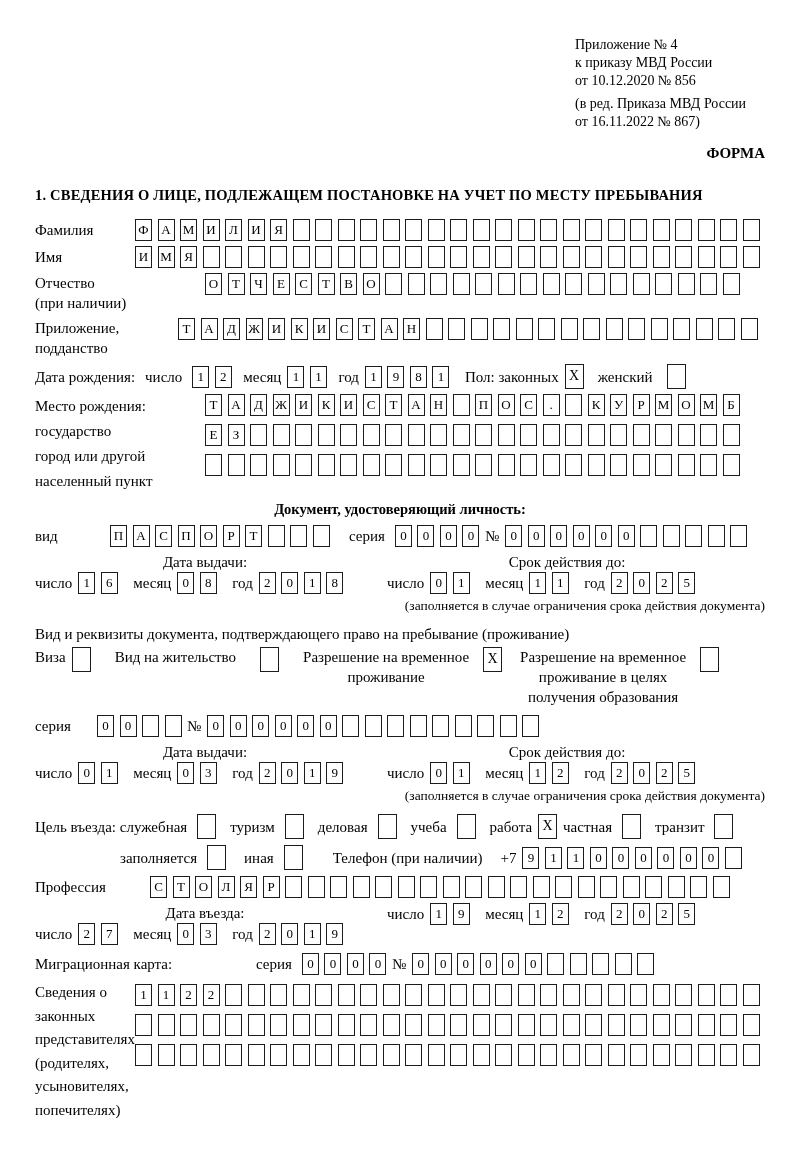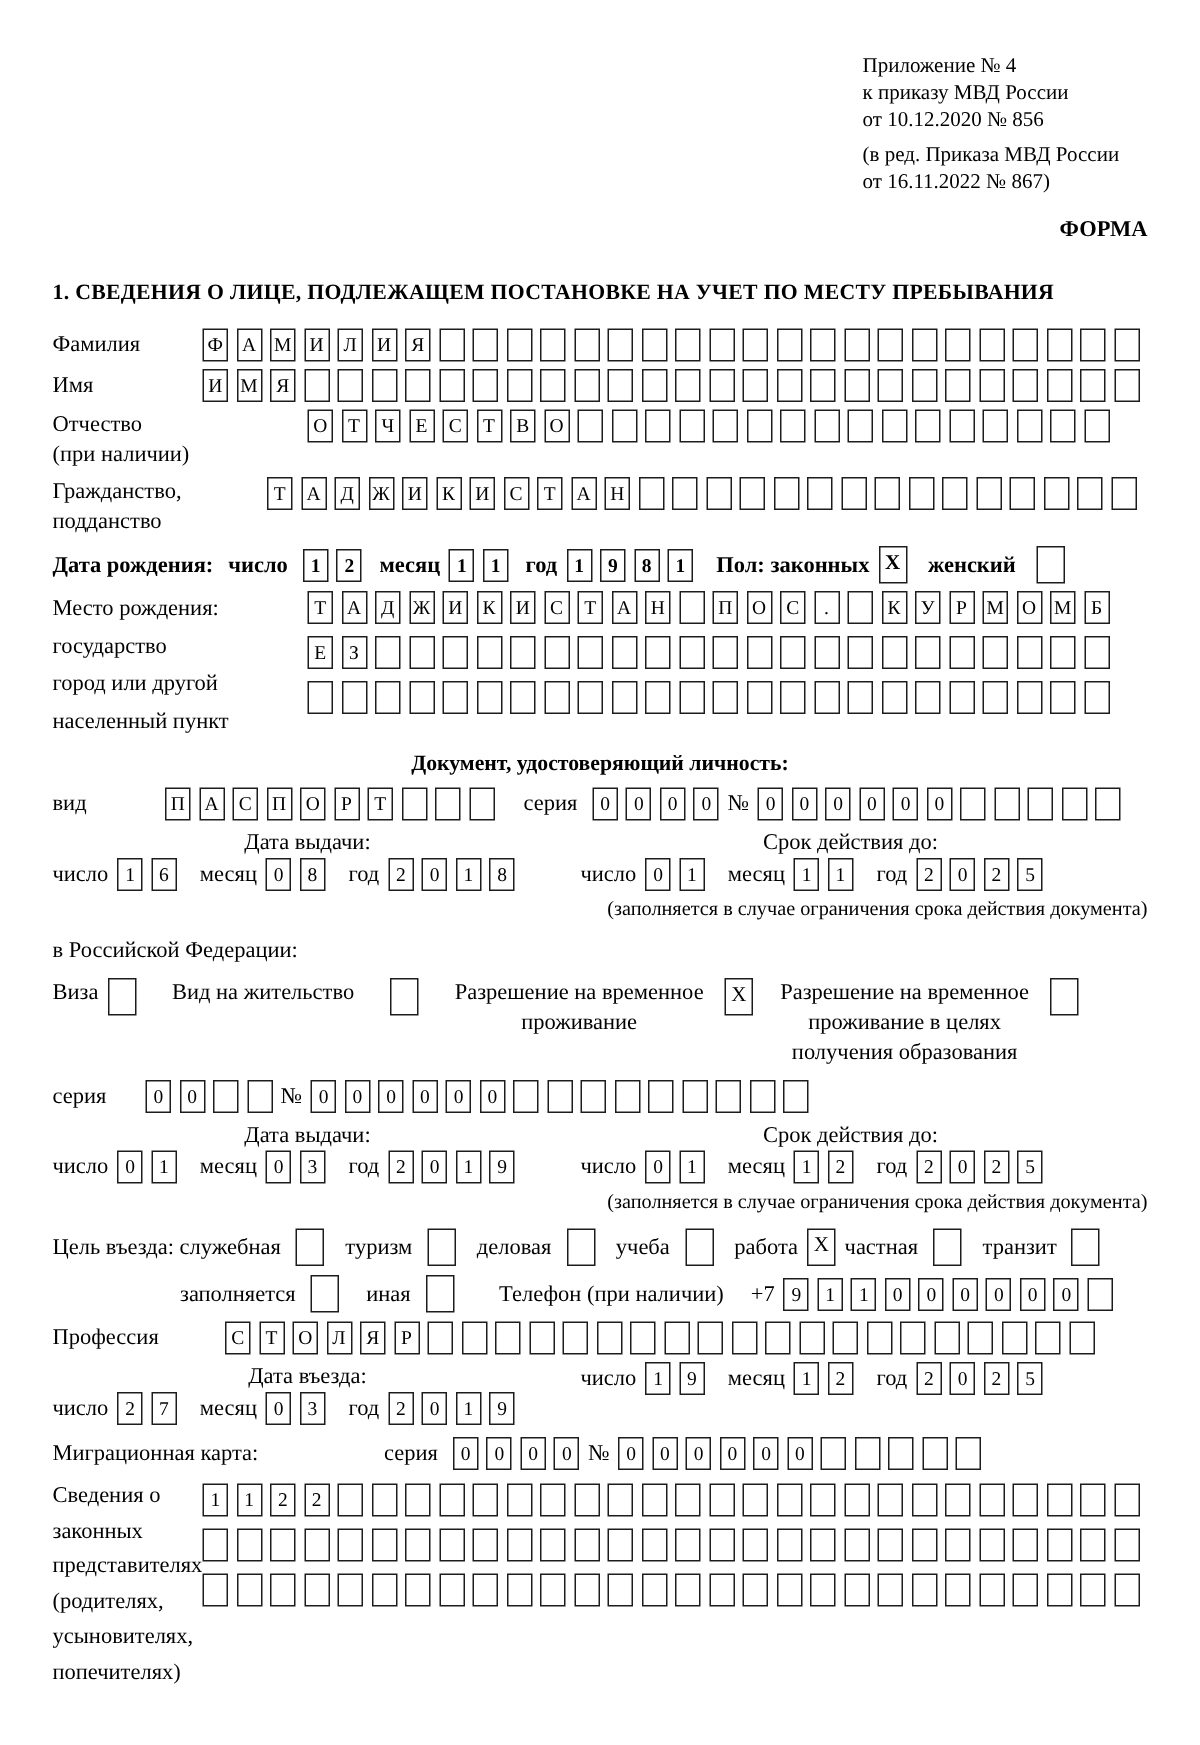--- a/index.html
+++ b/index.html
@@ -160,21 +160,21 @@
         <span class="cell"></span>
         <span class="cell"></span>
         <span class="cell"></span>
         <span class="cell"></span>
         <span class="cell"></span>
         <span class="cell"></span>
       </span>
   </div>
 
   <div class="frow top">
-    <span class="flabel w143 pre">Гражданство,
+    <span class="flabel w143 pre">Приложение,
 подданство</span>
     <span class="cells">
         <span class="cell">Т</span>
         <span class="cell">А</span>
         <span class="cell">Д</span>
         <span class="cell">Ж</span>
         <span class="cell">И</span>
         <span class="cell">К</span>
         <span class="cell">И</span>
         <span class="cell">С</span>
@@ -192,21 +192,21 @@
         <span class="cell"></span>
         <span class="cell"></span>
         <span class="cell"></span>
         <span class="cell"></span>
         <span class="cell"></span>
         <span class="cell"></span>
         <span class="cell"></span>
       </span>
   </div>
 
-  <div class="frow" style="margin-top:6px;font-weight:bold;">
+  <div class="frow" style="margin-top:6px;">
     <span>Дата рождения:</span>
     <span class="gap10">число</span>
     <span class="cells gap10">
         <span class="cell">1</span>
         <span class="cell">2</span>
       </span>
     <span class="gap6">месяц</span>
     <span class="cells gap6">
         <span class="cell">1</span>
         <span class="cell">1</span>
@@ -391,21 +391,21 @@
             <span class="cell">2</span>
             <span class="cell">0</span>
             <span class="cell">2</span>
             <span class="cell">5</span>
           </span>
       </div>
     </div>
   </div>
   <div class="note-right">(заполняется в случае ограничения срока действия документа)</div>
 
-  <div class="two-lines mb8">в Российской Федерации:</div>
+  <div class="two-lines">Вид и реквизиты документа, подтверждающего право на пребывание (проживание)</div>
 
   <div class="frow top" style="margin-bottom:8px;">
     <span>Виза</span>
     <span class="checkbox gap6"></span>
     <span class="gap24">Вид на жительство</span>
     <span class="checkbox gap24"></span>
     <span class="pre center gap24">Разрешение на временное
 проживание</span>
     <span class="checkbox gap14">X</span>
     <span class="pre center gap18">Разрешение на временное

